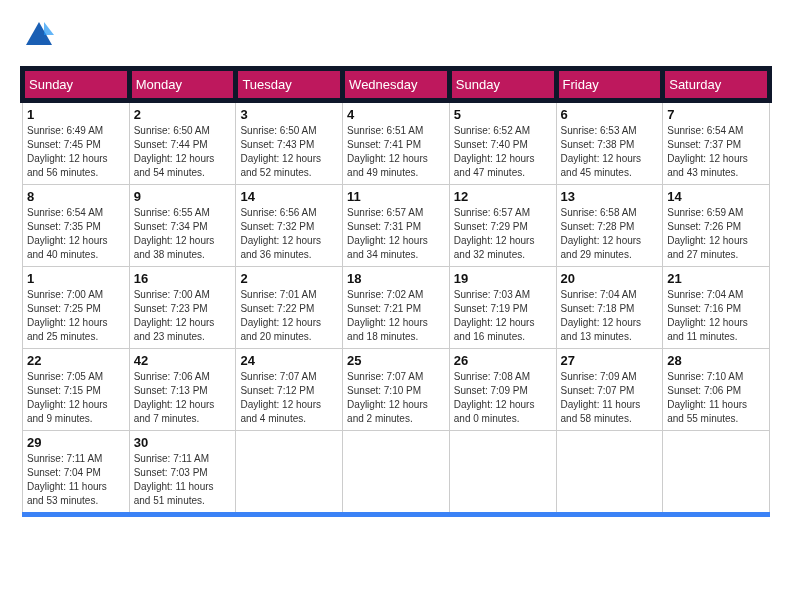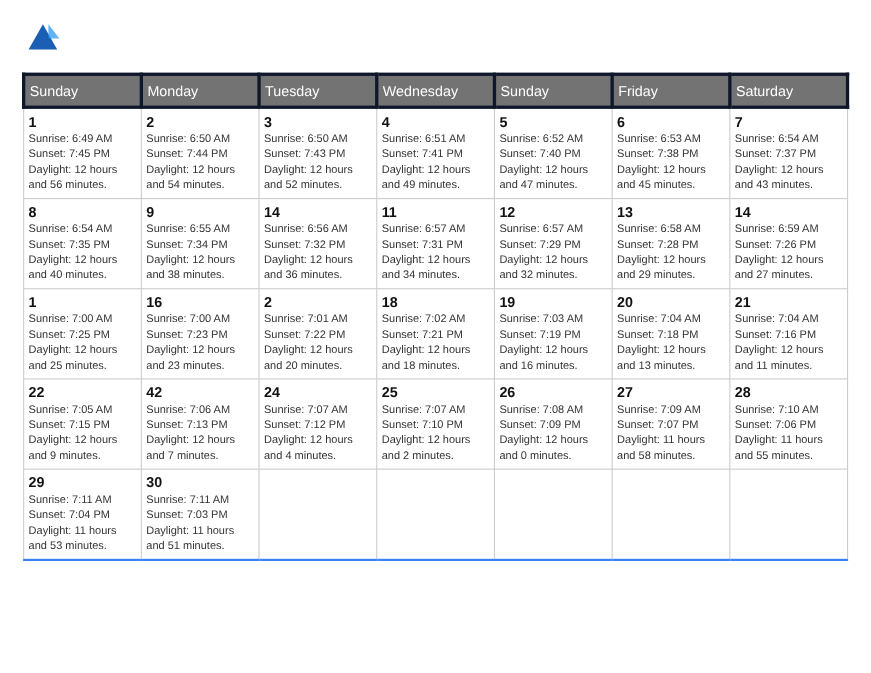--- a/index.html
+++ b/index.html
@@ -42,38 +42,38 @@
     .location {
       font-size: 16px;
       color: #444;
     }
     .calendar {
       width: 100%;
       border-collapse: collapse;
       font-size: 11px;
     }
     .calendar th {
-      background: #737373;
+      background: #be185d;
       color: #fff;
       padding: 6px 4px;
       text-align: left;
       font-size: 13px;
       font-weight: normal;
-      border: 3px solid #0f172a;
+      border: 5px solid #0f172a;
     }
     .calendar td {
       vertical-align: top;
       border: 1px solid #ccc;
       padding: 4px;
       width: calc(100% / 7);
       min-height: 80px;
       background: #fff;
     }
     .calendar tr:last-child td {
-      border-bottom: 2px solid #3b82f6;
+      border-bottom: 5px solid #3b82f6;
     }
     .day-num {
       font-size: 13px;
       font-weight: bold;
       display: block;
       margin-bottom: 2px;
       color: #111;
     }
     .day-info {
       color: #333;

